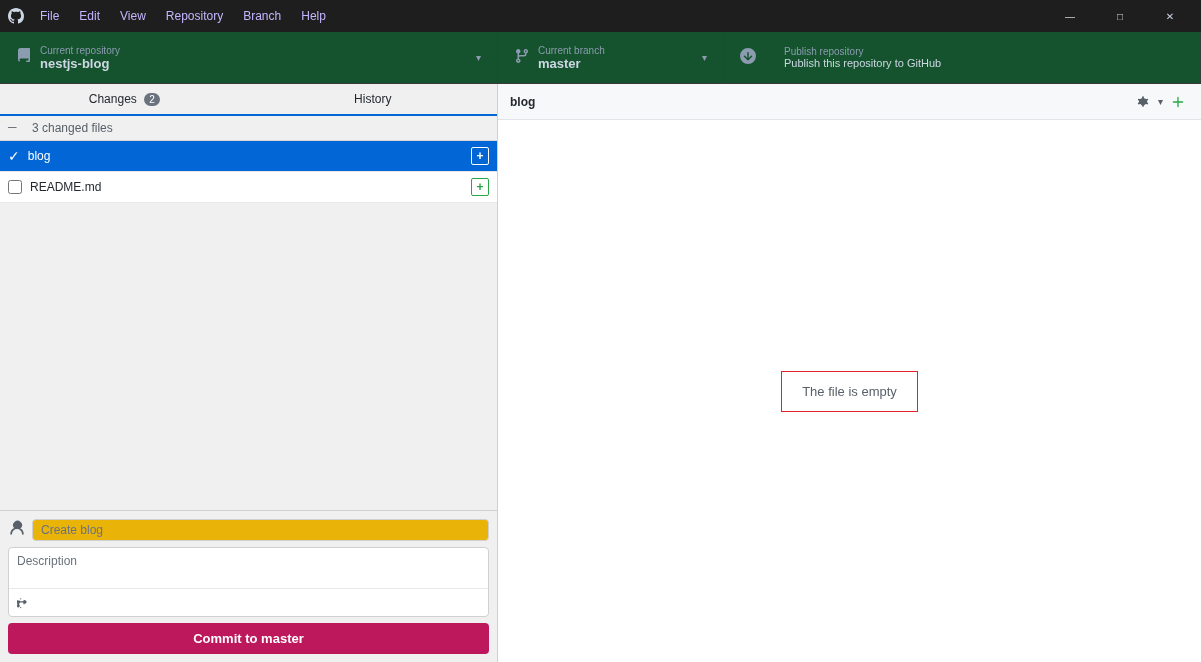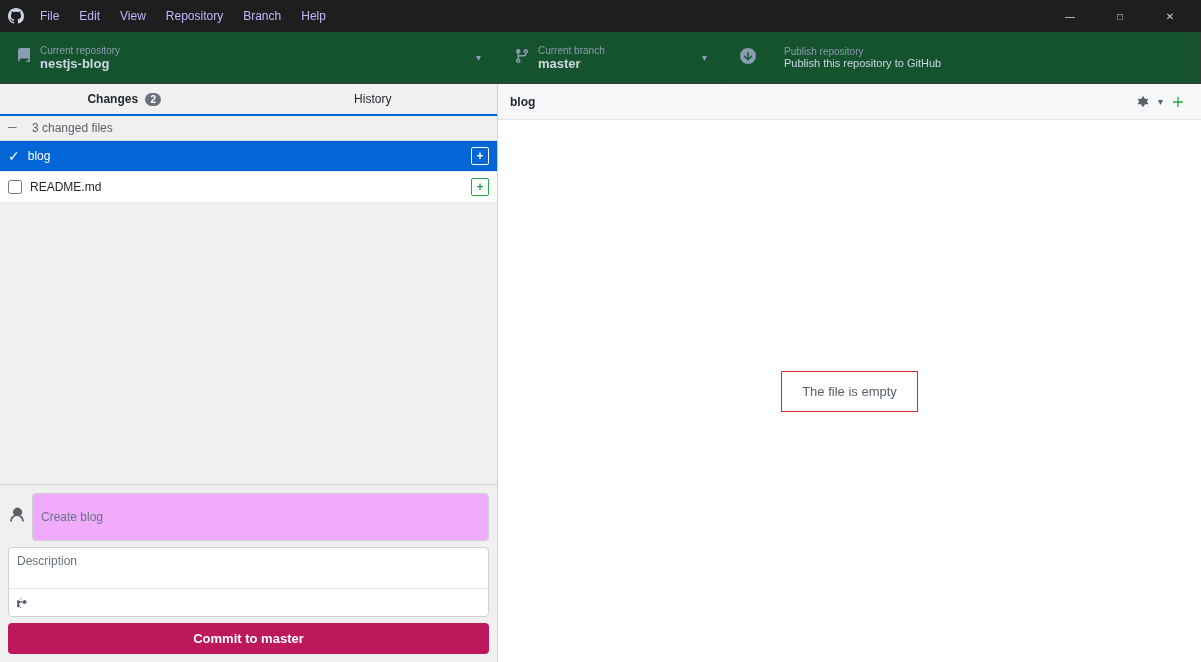--- a/index.html
+++ b/index.html
@@ -129,21 +129,21 @@
       text-align: center;
       padding: 8px 0;
       cursor: pointer;
       font-size: 12px;
       color: #24292e;
       position: relative;
     }
     .tab.active {
       border-bottom: 2px solid #0366d6;
       margin-bottom: -2px;
-      font-weight: 700;
+      font-weight: 400;
     }
     .tab .badge {
       background: #6a737d;
       color: white;
       border-radius: 10px;
       padding: 1px 5px;
       font-size: 10px;
       margin-left: 4px;
     }
 
@@ -227,25 +227,25 @@
       gap: 6px;
       margin-bottom: 6px;
     }
     .commit-avatar-icon {
       color: #586069;
       font-size: 16px;
       flex-shrink: 0;
     }
     .commit-title-input {
       flex: 1;
-      padding: 16px 8px;
+      padding: 3px 8px;
       border: 1px solid #d0d0d0;
       border-radius: 4px;
       font-size: 12px;
-      background: #f0abfc;
+      background: #eab308;
       color: #24292e;
       outline: none;
     }
     .commit-title-input::placeholder { color: #6a737d; }
     .commit-desc-row {
       display: flex;
       align-items: flex-start;
       border: 1px solid #d0d0d0;
       border-radius: 4px;
       background: white;

